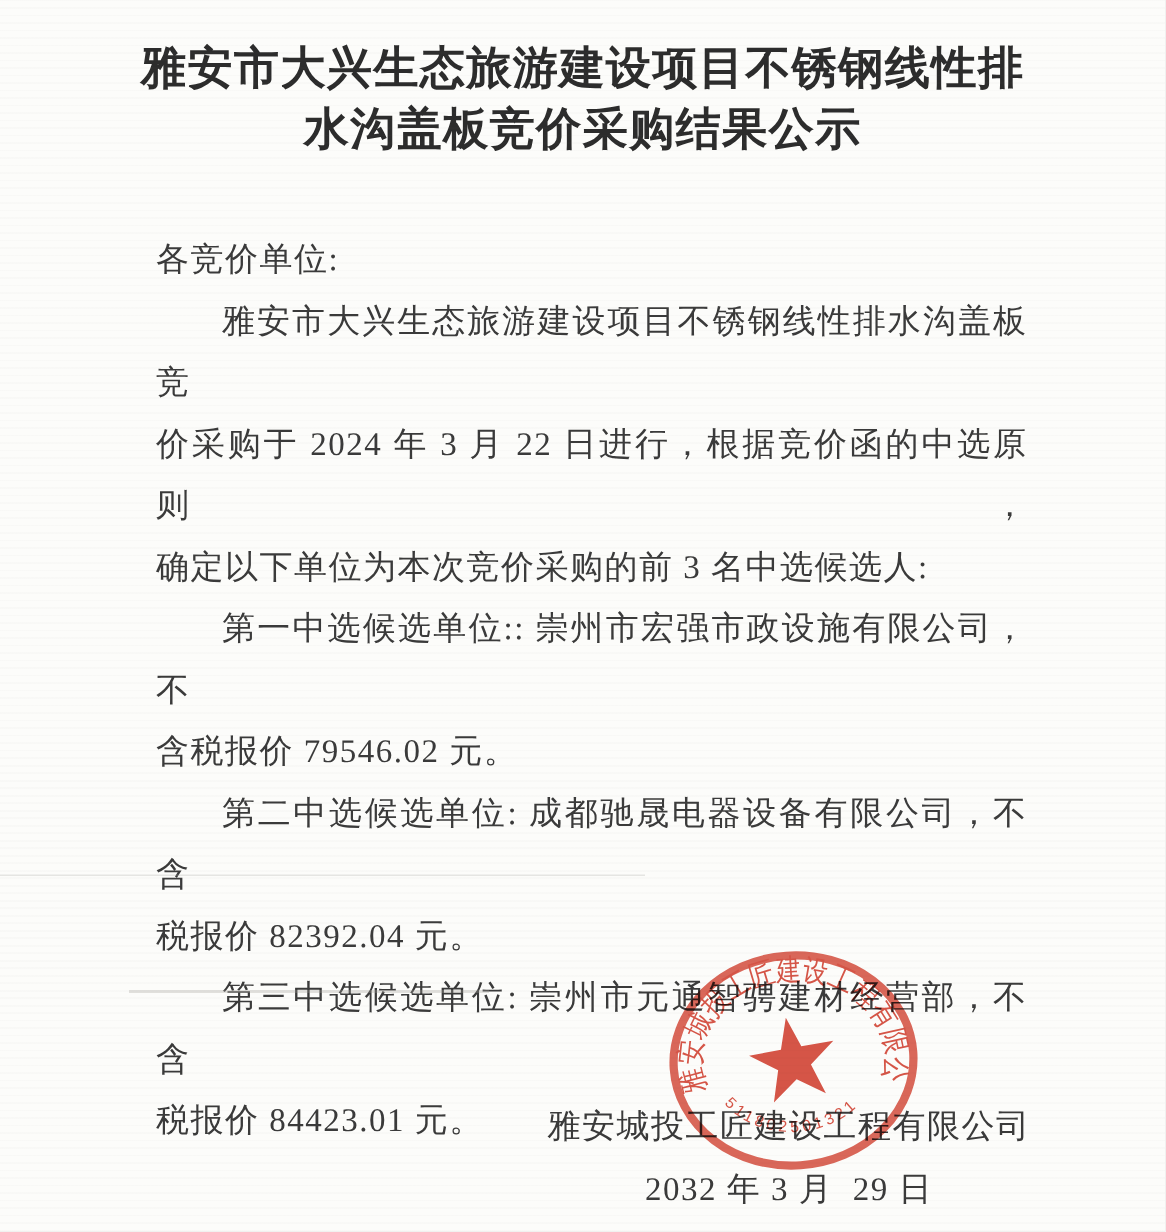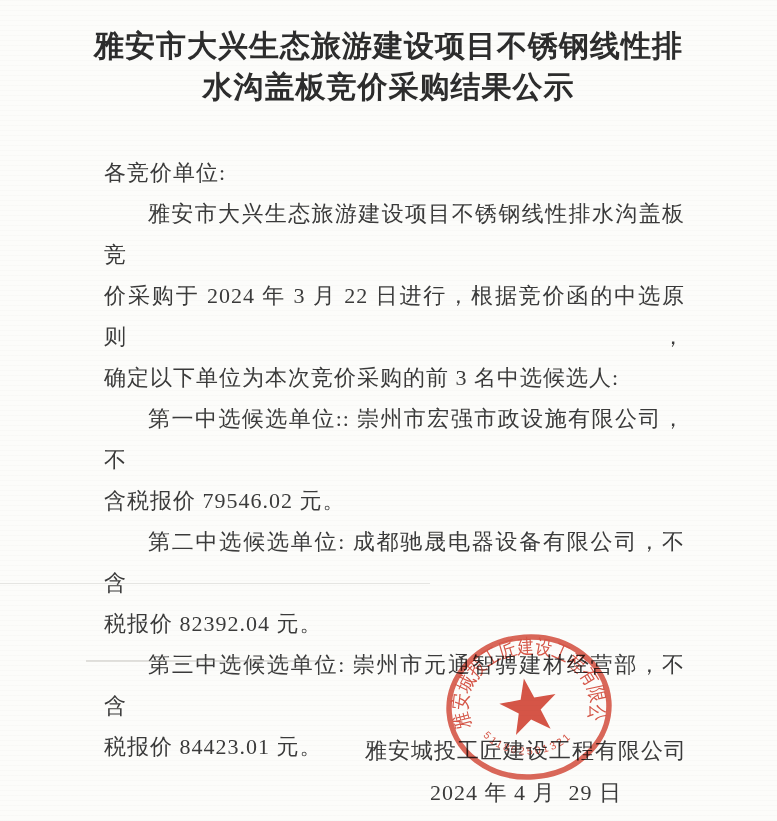--- a/index.html
+++ b/index.html
@@ -109,21 +109,21 @@
     <div class="line indent stretch">第二中选候选单位: 成都驰晟电器设备有限公司，不含</div>
     <div class="line">税报价 82392.04 元。</div>
     <div class="line indent stretch">第三中选候选单位: 崇州市元通智骋建材经营部，不含</div>
     <div class="line">税报价 84423.01 元。</div>
     <div class="line indent2 stretch gap-above">公示期为 2024 年 3 月 29 日至 2024 年 3 月 31 日，如对</div>
 
   </div>
 
   <div class="sign-block">
     <div class="sign-company">雅安城投工匠建设工程有限公司</div>
-    <div class="sign-date">2024 年 4 月  29 日</div>
+    <div class="sign-date">2032 年 3 月  29 日</div>
   </div>
 
   <div class="artifact-a"></div>
   <div class="artifact-b"></div>
 
   <svg class="seal" viewBox="0 0 176 156" xmlns="http://www.w3.org/2000/svg">
     <ellipse cx="88" cy="78" rx="80" ry="70" fill="none" stroke="#d5493a" stroke-width="5.5" opacity="0.9"></ellipse>
     <defs>
       <path id="sealTopArc" d="M 29 93.5 A 62 53 0 1 1 147 93.5" fill="none"></path>
       <path id="sealBottomArc" d="M 40 103.5 A 57 48 0 0 0 136 103.5" fill="none"></path>

